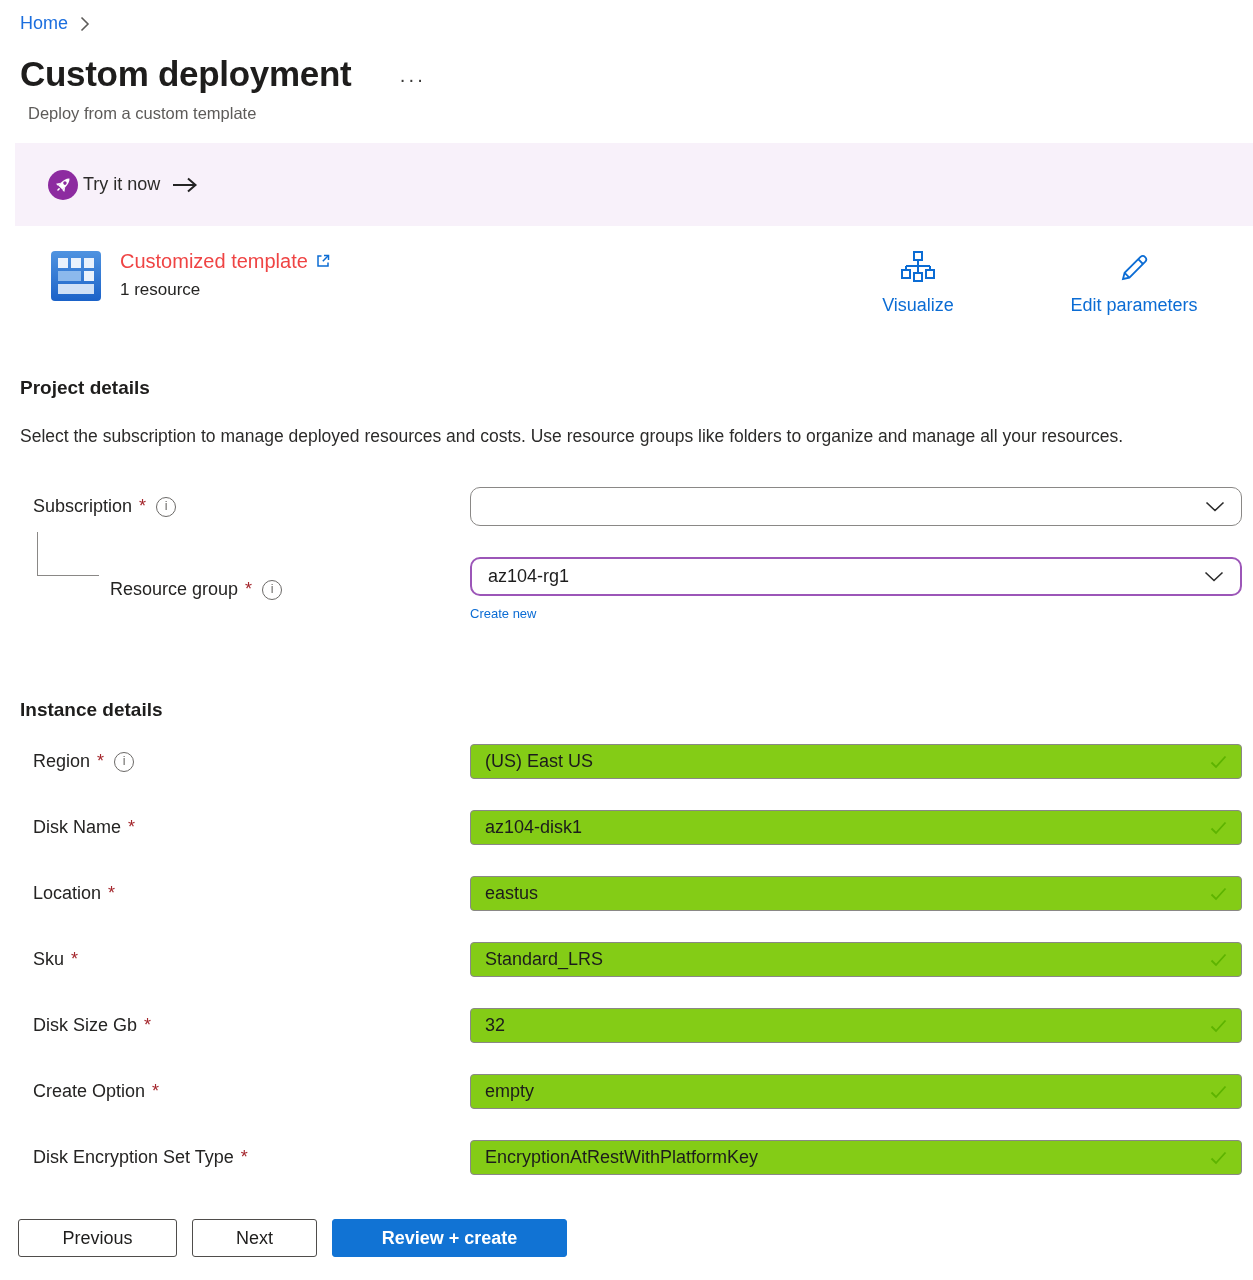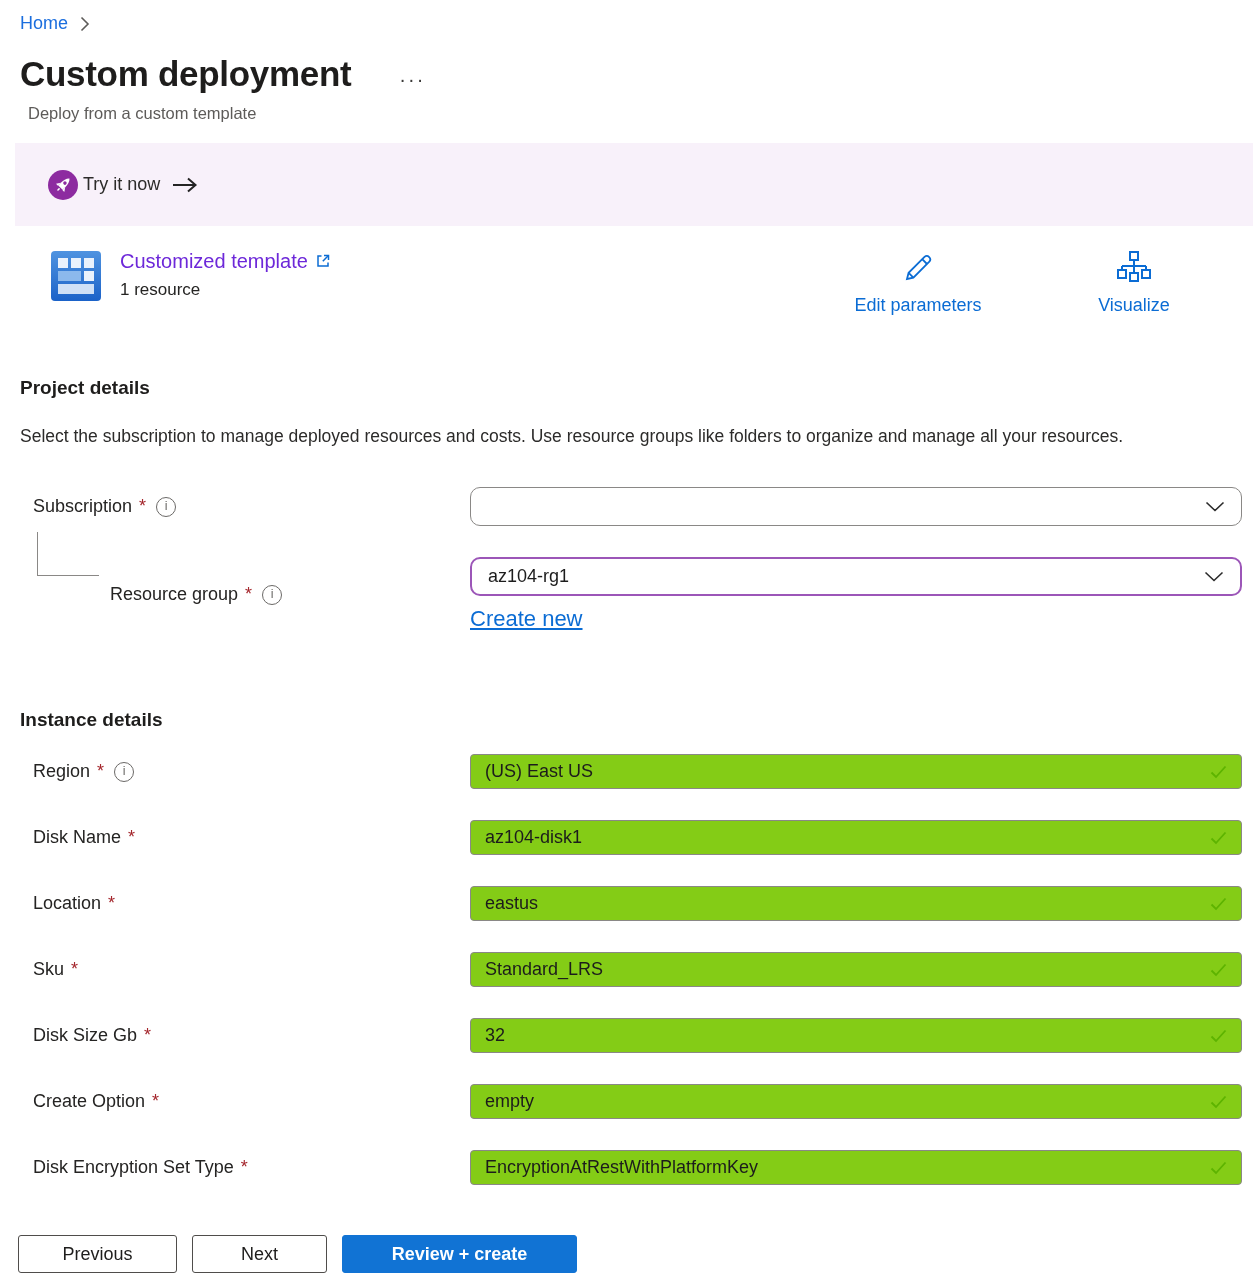--- a/index.html
+++ b/index.html
@@ -25,21 +25,21 @@
   .banner { margin-top:20px; margin-left:15px; width:calc(100% - 15px); height:83px;
     background:#f8f1fa; display:flex; align-items:center; padding-left:33px; }
   .banner-icon { width:30px; height:30px; border-radius:50%; background:#8d2ba0; flex:0 0 30px;
     display:flex; align-items:center; justify-content:center; }
   .banner-text { font-size:18px; color:#2c2b2a; margin-left:15px; }
   .banner-link { font-size:18px; color:#2c2b2a; margin-left:5px; cursor:pointer; display:inline-flex; align-items:center; gap:12px; }
 
   
   .template-row { margin:24px 11px 0 20px; display:flex; align-items:flex-start; }
   .template-info { display:flex; gap:18px; padding-left:30px; align-items:flex-start; }
-  .template-name { font-size:20px; color:#6d28d9; cursor:pointer; display:inline-flex; align-items:flex-start; gap:7px; }
+  .template-name { font-size:20px; color:#ef4444; cursor:pointer; display:inline-flex; align-items:flex-start; gap:7px; }
   .resource-count { font-size:17px; color:#252423; margin-top:7px; }
   .template-actions { margin-left:auto; display:flex; }
   .action { width:216px; display:flex; flex-direction:column; align-items:center; gap:9px; cursor:pointer; }
   .action-label { font-size:18px; color:#0b6cd4; }
 
   
   .section-heading { font-size:19px; font-weight:700; color:#1e1d1c; padding-left:20px; line-height:23px; }
   .project-heading { margin-top:60px; }
   .description { padding-left:20px; margin-top:22px; font-size:17.5px; line-height:31px; max-width:1175px; color:#2c2b2a; }
 
@@ -52,41 +52,41 @@
   .label-cell .lbl { margin-right:7px; }
   .req { color:#a4262c; font-size:18px; margin-right:10px; }
   .info-badge { width:20px; height:20px; border:1.5px solid #6b6967; border-radius:50%; color:#6b6967;
     font-size:12.5px; line-height:1; display:flex; align-items:center; justify-content:center; cursor:default; }
   .rg-label { padding-left:77px; }
   .control { flex:1; min-width:0; }
 
   .combo { height:39px; border:1px solid #8a8886; border-radius:10px; background:#fff; cursor:pointer;
     display:flex; align-items:center; justify-content:space-between; padding:0 16px; font-size:18px; color:#1c1c1c; }
   .combo.focused { border:2px solid #9c56b8; }
-  .create-new { display:inline-block; margin-top:10px; font-size:22px; color:#0b6cd4; cursor:pointer;text-decoration:underline; }
+  .create-new { display:inline-block; margin-top:10px; font-size:13px; color:#0b6cd4; cursor:pointer; }
 
   .connector { position:absolute; left:37px; top:45px; width:62px; height:44px;
     border-left:1px solid #8a8886; border-bottom:1px solid #8a8886; }
 
   .instance-heading { margin-top:76px; }
   .instance-fields { margin-top:23px; }
 
   .input-wrap { height:35px; border:1px solid #8a8886; border-radius:4px; background:#84cc16;
     display:flex; align-items:center; padding:0 14px; }
   .input-wrap input { flex:1; min-width:0; border:none; outline:none; background:transparent;
     font-family:inherit; font-size:18px; color:#1c1c1c; padding:0; }
   .check-icon { flex:0 0 auto; margin-left:10px; }
 
   
-  .footer { position:absolute; left:0; bottom:0; width:100%; height:70px; background:#ffffff;
+  .footer { position:absolute; left:0; bottom:16px; width:100%; height:70px; background:#ffffff;
     padding:25px 8px 0 18px; display:flex; gap:15px; }
   .btn { height:38px; border-radius:3px; font-size:18px; font-family:inherit; cursor:pointer; }
   .btn-secondary { background:#ffffff; border:1px solid #4f4d4b; color:#1e1d1c; }
   .btn-prev { width:159px; }
-  .btn-next { width:135px; }
+  .btn-next { width:125px; }
   .btn-primary { width:235px; background:#1173d4; border:1px solid #1173d4; color:#ffffff; font-weight:700; }
 </style>
 </head>
 <body>
 
 <div class="breadcrumb">
   <a class="home">Home</a>
   <svg class="crumb-chevron" width="10" height="16" viewBox="0 0 10 16">
       <polyline points="1.5,1.5 8,8 1.5,14.5" fill="none" stroke="#5d5b59" stroke-width="1.6"></polyline>
     </svg>
@@ -145,40 +145,40 @@
             <line x1="13.2" y1="2.8" x2="7.8" y2="8.2" stroke="#0b6cd4" stroke-width="1.5"></line>
           </svg>
       </a>
       <div class="resource-count">1 resource</div>
     </div>
   </div>
 
   <div class="template-actions">
     <div class="action">
       <svg width="36" height="36" viewBox="0 0 36 36">
-          <path d="M7 29 L8.6 22.8 L24.5 6.9 a3.4 3.4 0 0 1 4.8 4.8 L13.4 27.6 L7 29 Z" fill="none" stroke="#0b6cd4" stroke-width="1.8"></path>
-          <line x1="8.6" y1="22.8" x2="13.4" y2="27.6" stroke="#0b6cd4" stroke-width="1.8"></line>
-          <line x1="22.2" y1="9.2" x2="27" y2="14" stroke="#0b6cd4" stroke-width="1.8"></line>
-        </svg>
-      <span class="action-label">Edit parameters</span>
-    </div>
-    <div class="action">
-      <svg width="36" height="36" viewBox="0 0 36 36">
           <rect x="14" y="2" width="8" height="8" fill="none" stroke="#0b6cd4" stroke-width="2"></rect>
           <line x1="18" y1="10" x2="18" y2="16" stroke="#0b6cd4" stroke-width="2"></line>
           <line x1="6" y1="16" x2="30" y2="16" stroke="#0b6cd4" stroke-width="2"></line>
           <line x1="6" y1="16" x2="6" y2="20" stroke="#0b6cd4" stroke-width="2"></line>
           <line x1="30" y1="16" x2="30" y2="20" stroke="#0b6cd4" stroke-width="2"></line>
           <line x1="18" y1="16" x2="18" y2="23" stroke="#0b6cd4" stroke-width="2"></line>
           <rect x="2" y="20" width="8" height="8" fill="none" stroke="#0b6cd4" stroke-width="2"></rect>
           <rect x="26" y="20" width="8" height="8" fill="none" stroke="#0b6cd4" stroke-width="2"></rect>
           <rect x="14" y="23" width="8" height="8" fill="none" stroke="#0b6cd4" stroke-width="2"></rect>
         </svg>
       <span class="action-label">Visualize</span>
     </div>
+    <div class="action">
+      <svg width="36" height="36" viewBox="0 0 36 36">
+          <path d="M7 29 L8.6 22.8 L24.5 6.9 a3.4 3.4 0 0 1 4.8 4.8 L13.4 27.6 L7 29 Z" fill="none" stroke="#0b6cd4" stroke-width="1.8"></path>
+          <line x1="8.6" y1="22.8" x2="13.4" y2="27.6" stroke="#0b6cd4" stroke-width="1.8"></line>
+          <line x1="22.2" y1="9.2" x2="27" y2="14" stroke="#0b6cd4" stroke-width="1.8"></line>
+        </svg>
+      <span class="action-label">Edit parameters</span>
+    </div>
   </div>
 </div>
 
 <h3 class="section-heading project-heading">Project details</h3>
 <p class="description">Select the subscription to manage deployed resources and costs. Use resource groups like folders to organize and manage all your resources.</p>
 
 <div class="fields project-fields">
   <div class="field-row">
     <div class="label-cell">
       <span class="lbl">Subscription</span>

